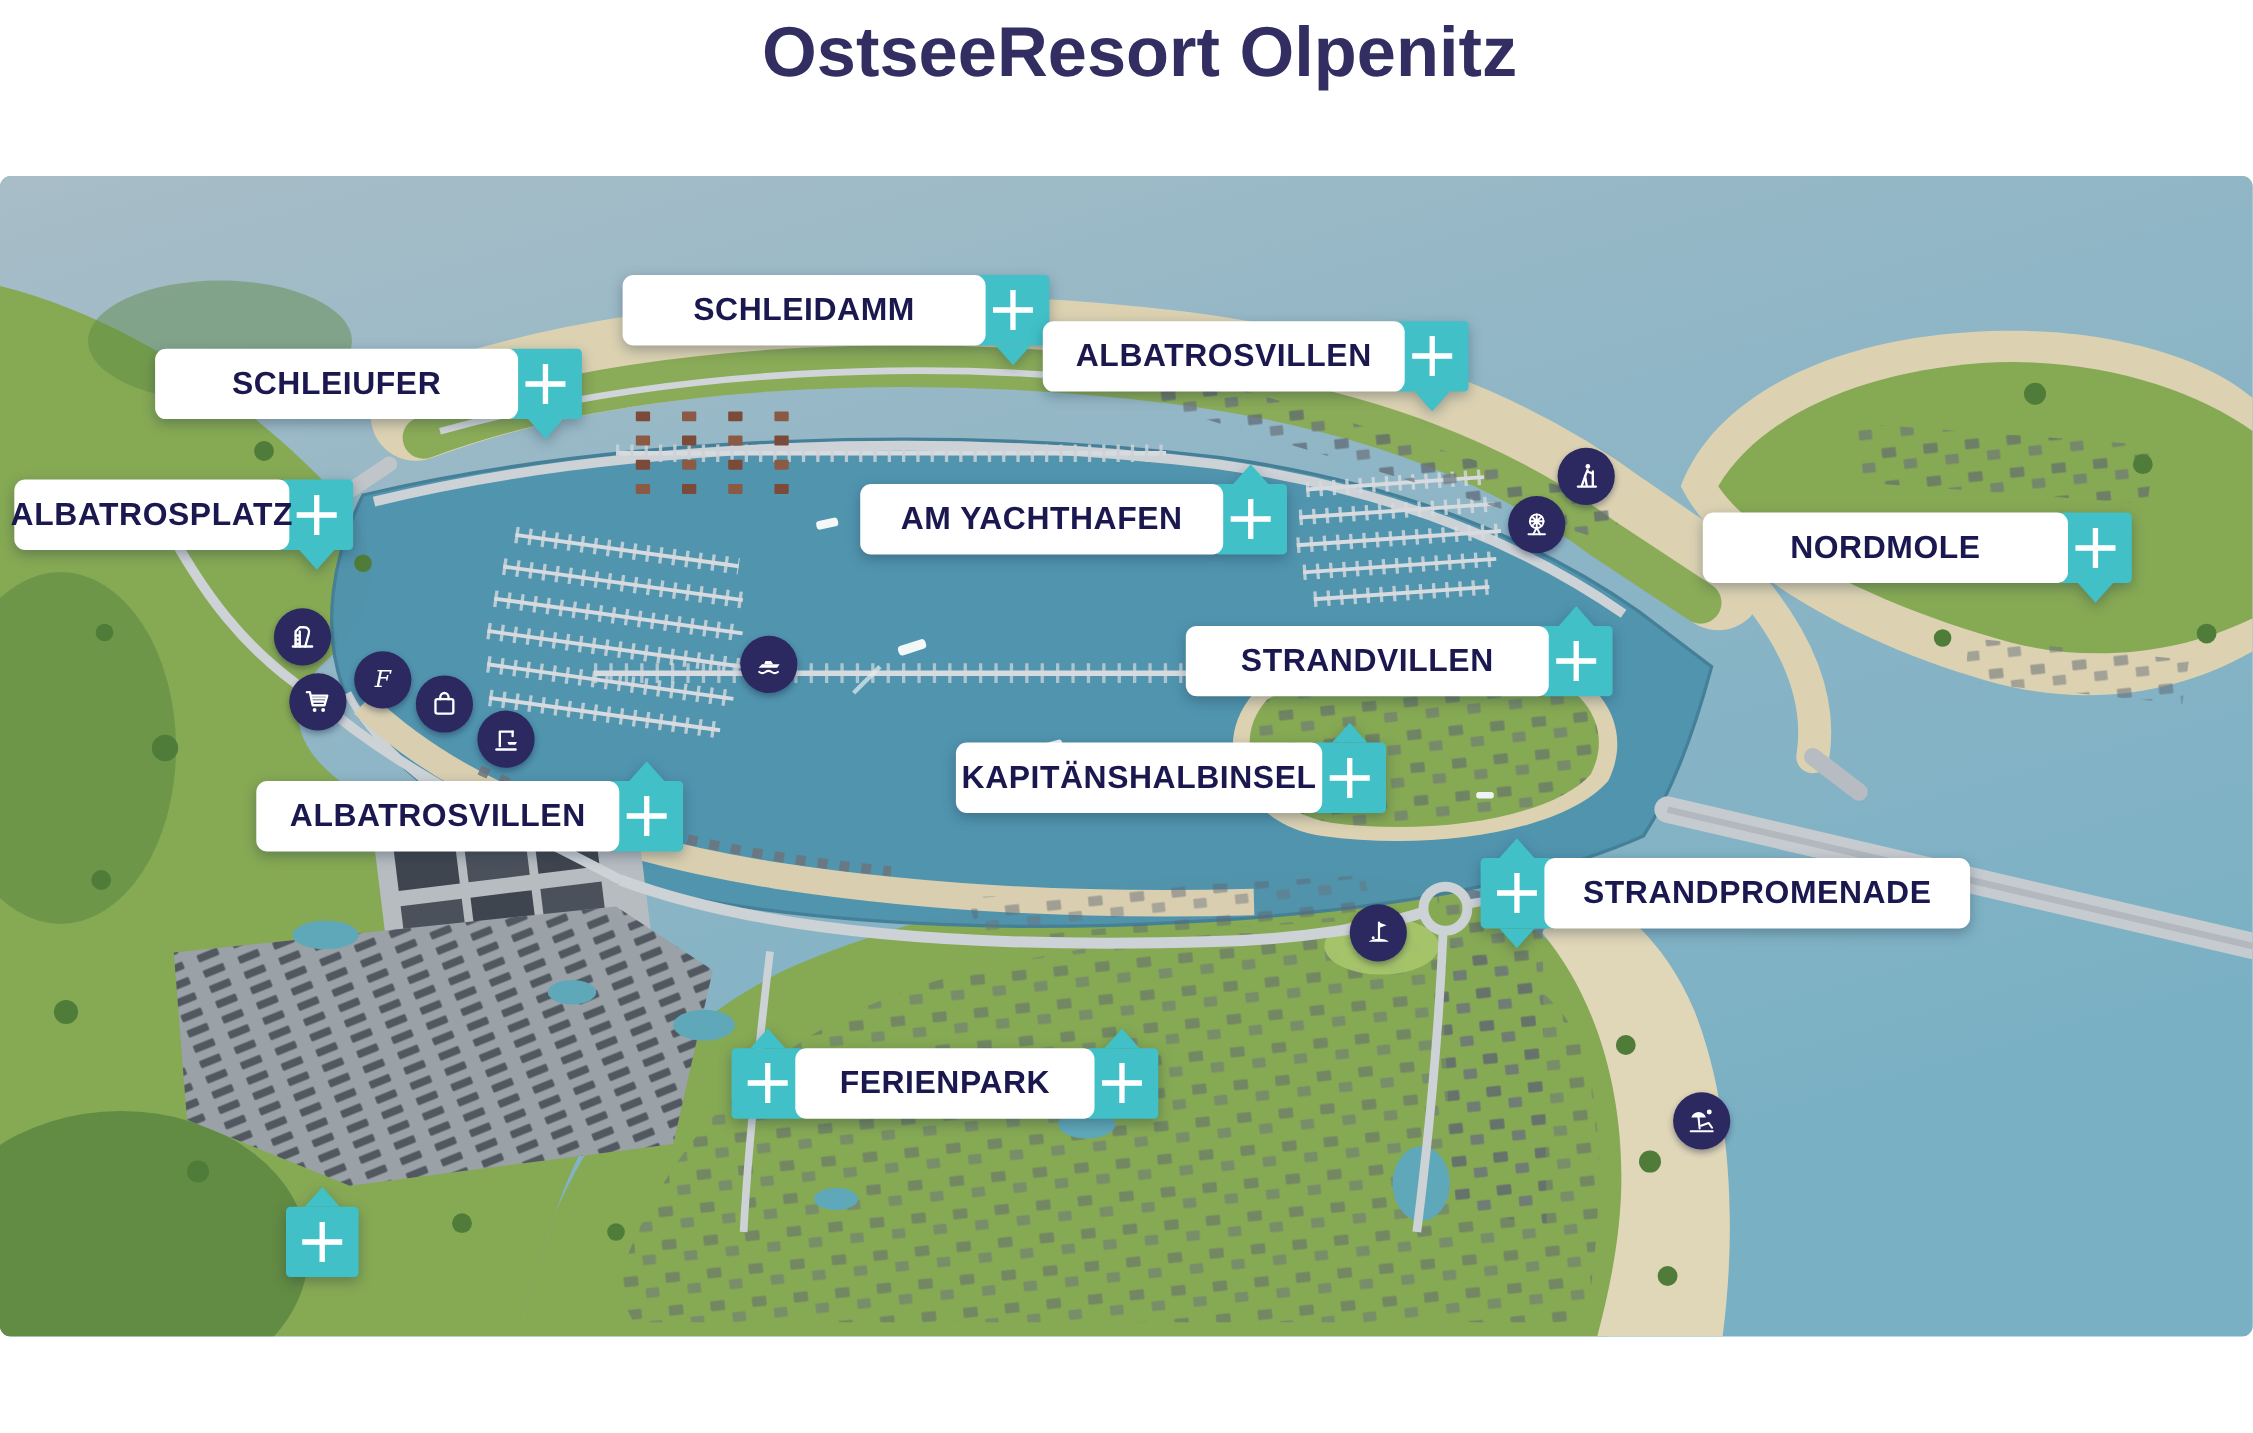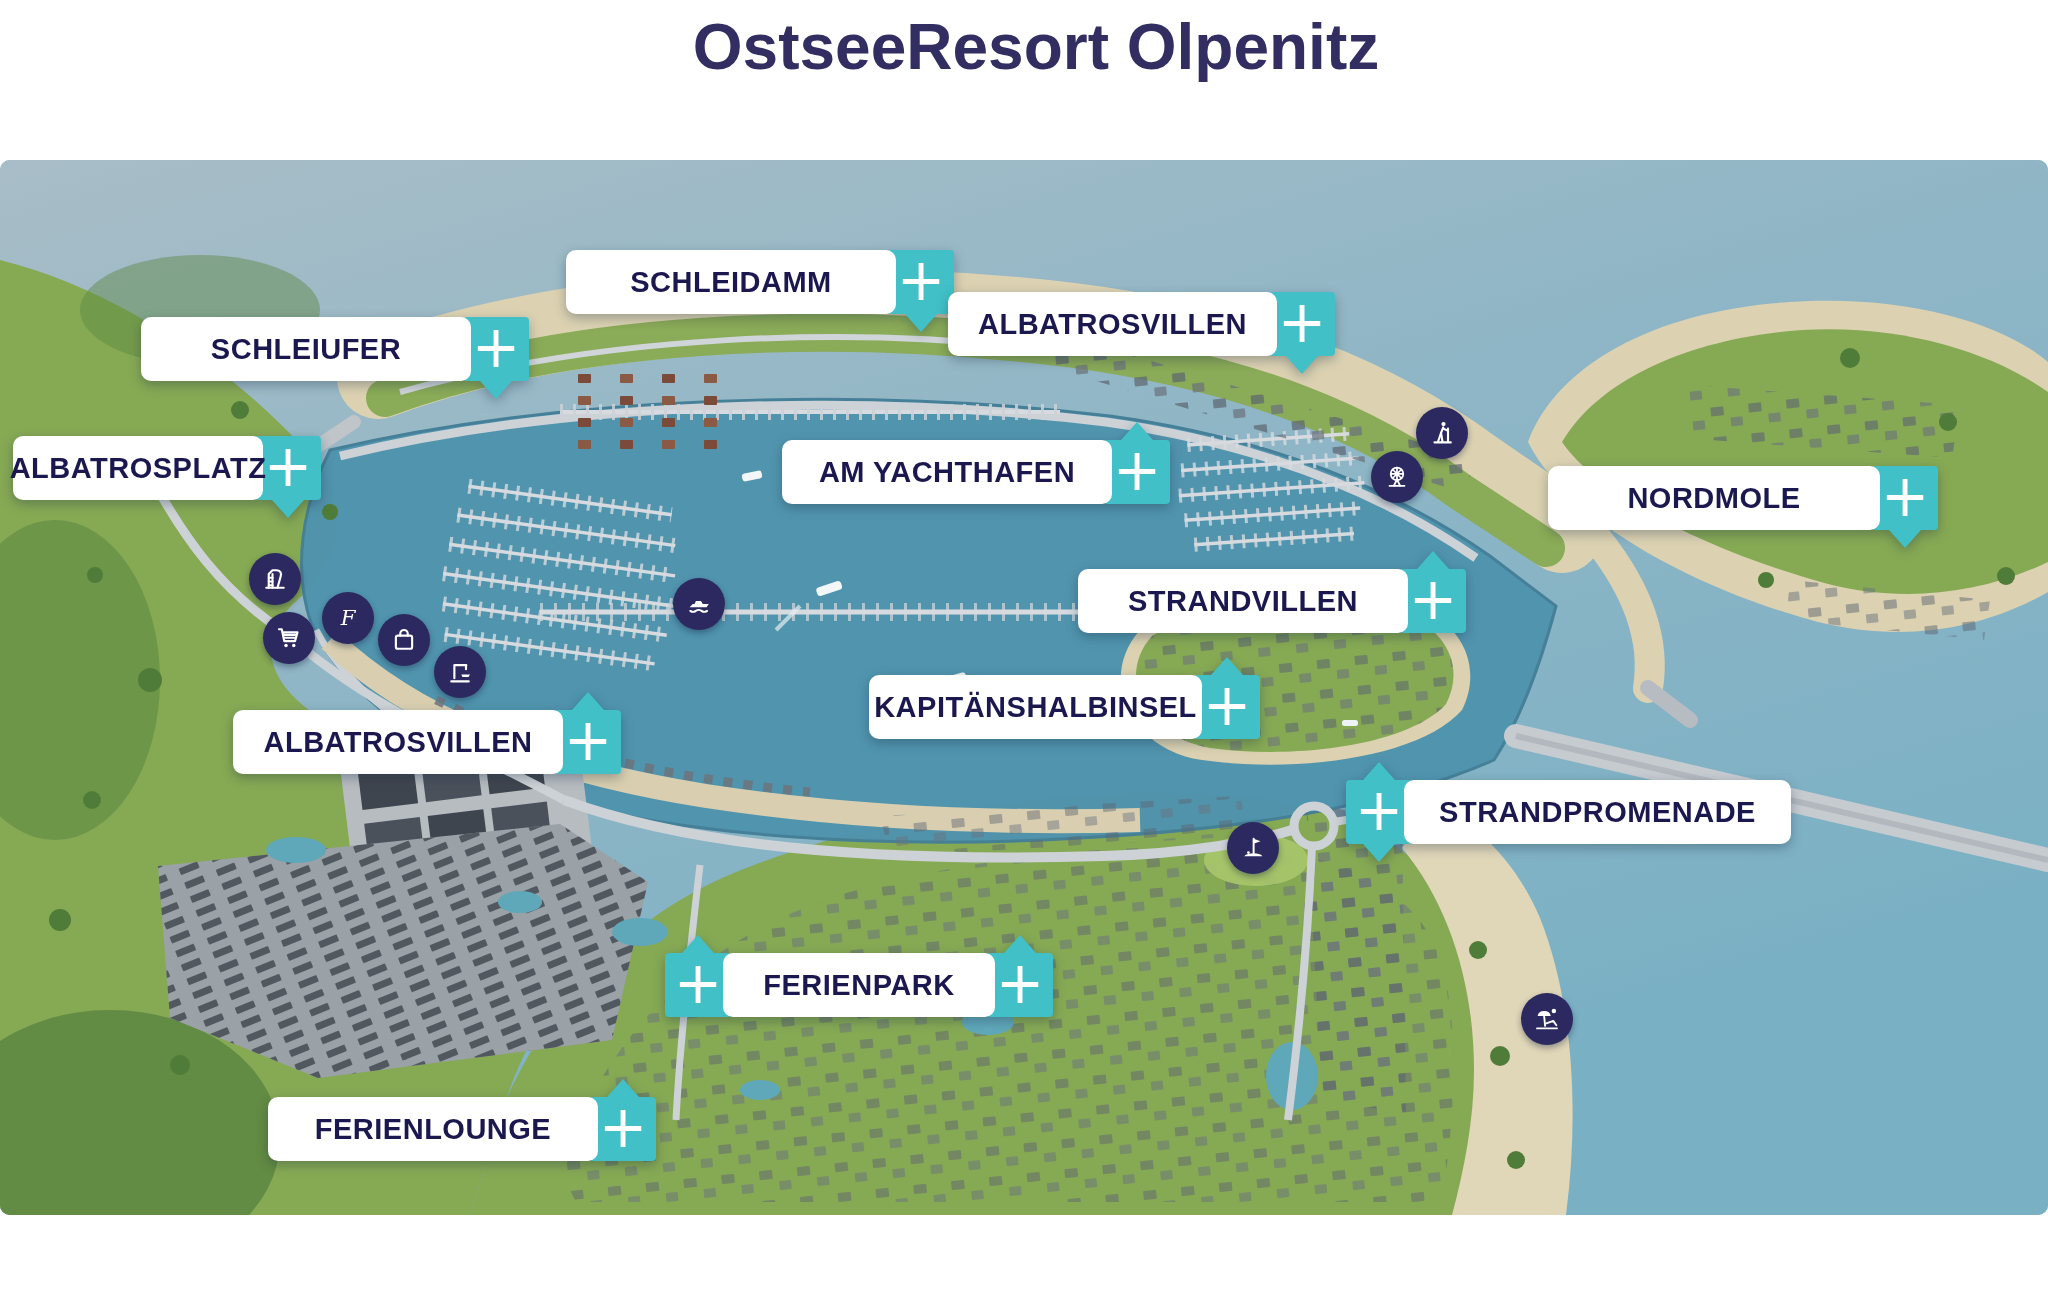--- a/index.html
+++ b/index.html
@@ -405,21 +405,20 @@
         <span class="pointer up"></span>
       </button>
       <div class="label-box" style="width:272px;">FERIENPARK</div>
       <button class="plus-btn right">
         <span class="plus-glyph">+</span>
         <span class="pointer up"></span>
       </button>
     </div>
 
     <div class="map-label" style="left:268px;top:937px;">
-      <div class="label-box" style="width:330px;">FERIENLOUNGE</div>
       <button class="plus-btn right">
         <span class="plus-glyph">+</span>
         <span class="pointer up"></span>
       </button>
     </div>
 
   </div>
 </div>
 
 </body></html>

